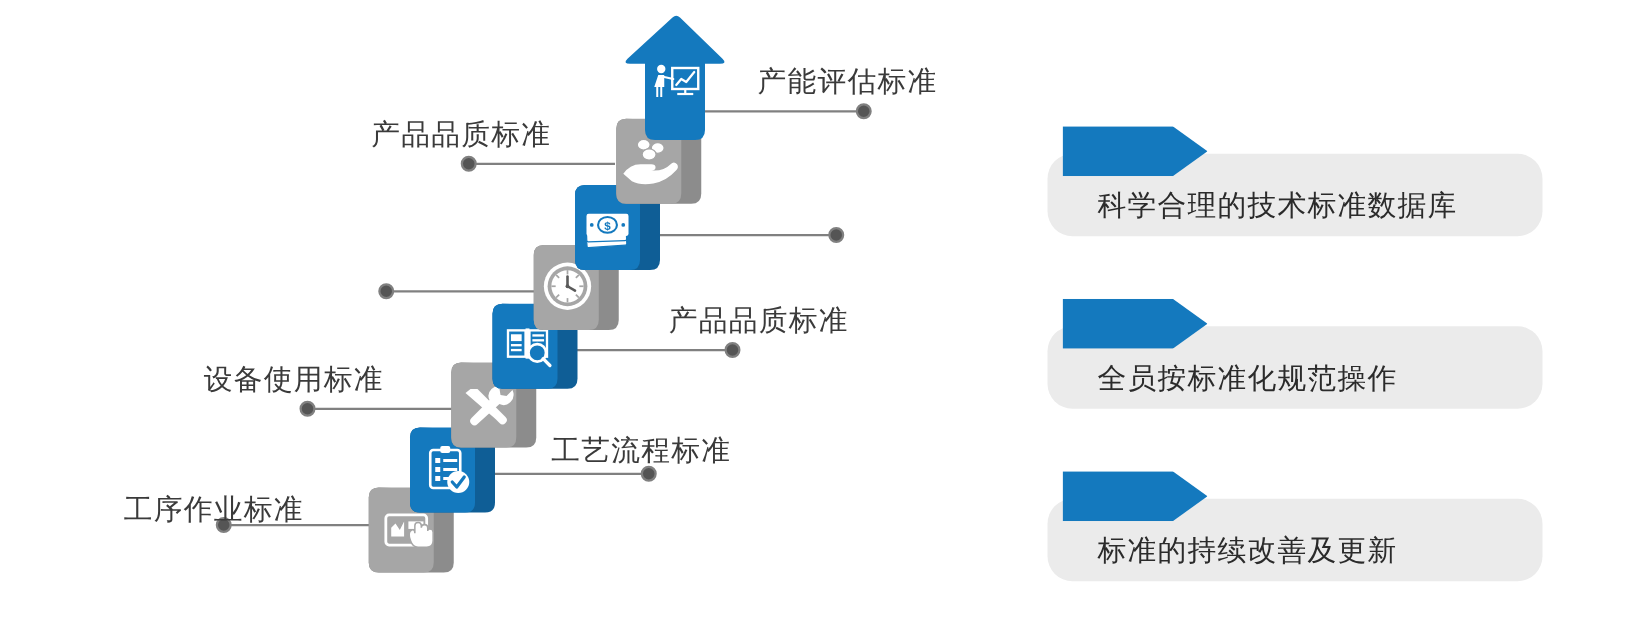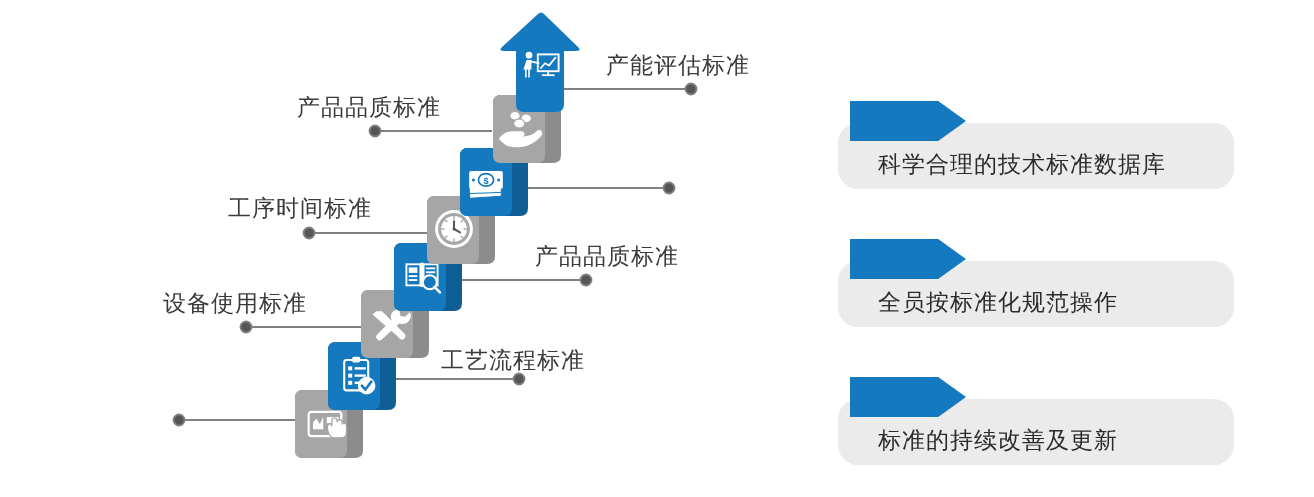--- a/index.html
+++ b/index.html
@@ -244,28 +244,28 @@
           <use href="#icon-presenter"></use>
         </g>
       </g>
     </svg>
 
     <div class="conn-label right" style="left:606px;top:54px;">产能评估标准</div>
 
     <div class="conn-label left" style="left:297px;top:96px;">产品品质标准</div>
 
 
-    <div class="conn-label left" style="left:228px;top:197px;">工序时间标准</div>
 
     <div class="conn-label right" style="left:506px;top:245px;margin-left:29px;">产品品质标准</div>
 
     <div class="conn-label left" style="left:163px;top:292px;">设备使用标准</div>
 
     <div class="conn-label right" style="left:441px;top:349px;">工艺流程标准</div>
 
+    <div class="conn-label left" style="left:99px;top:396px;">工序作业标准</div>
   </div>
 
   <div class="cards">
 
     <div class="card" style="top:85px;">
       <div class="card-body"></div>
       <div class="card-tab"></div>
       <div class="card-tab-text">建立</div>
       <div class="card-text">科学合理的技术标准数据库</div>
     </div>

